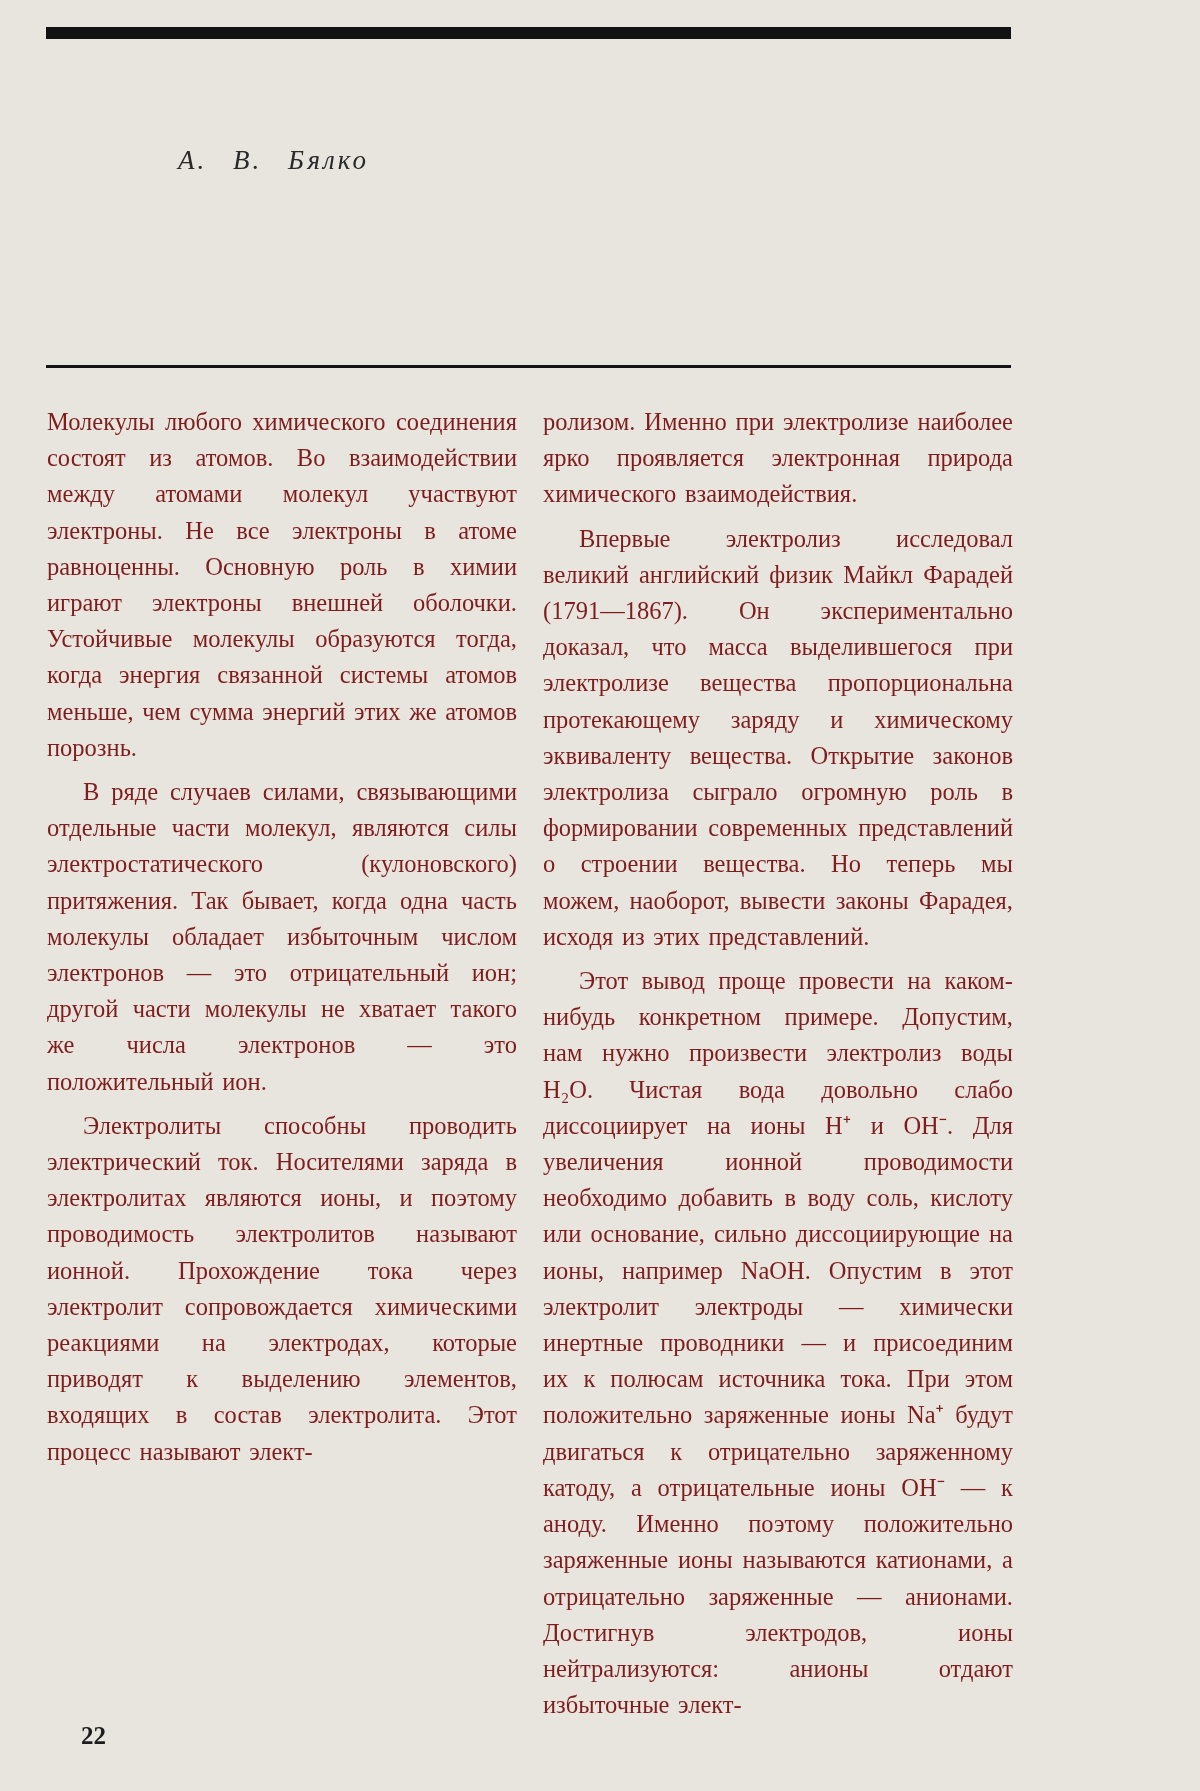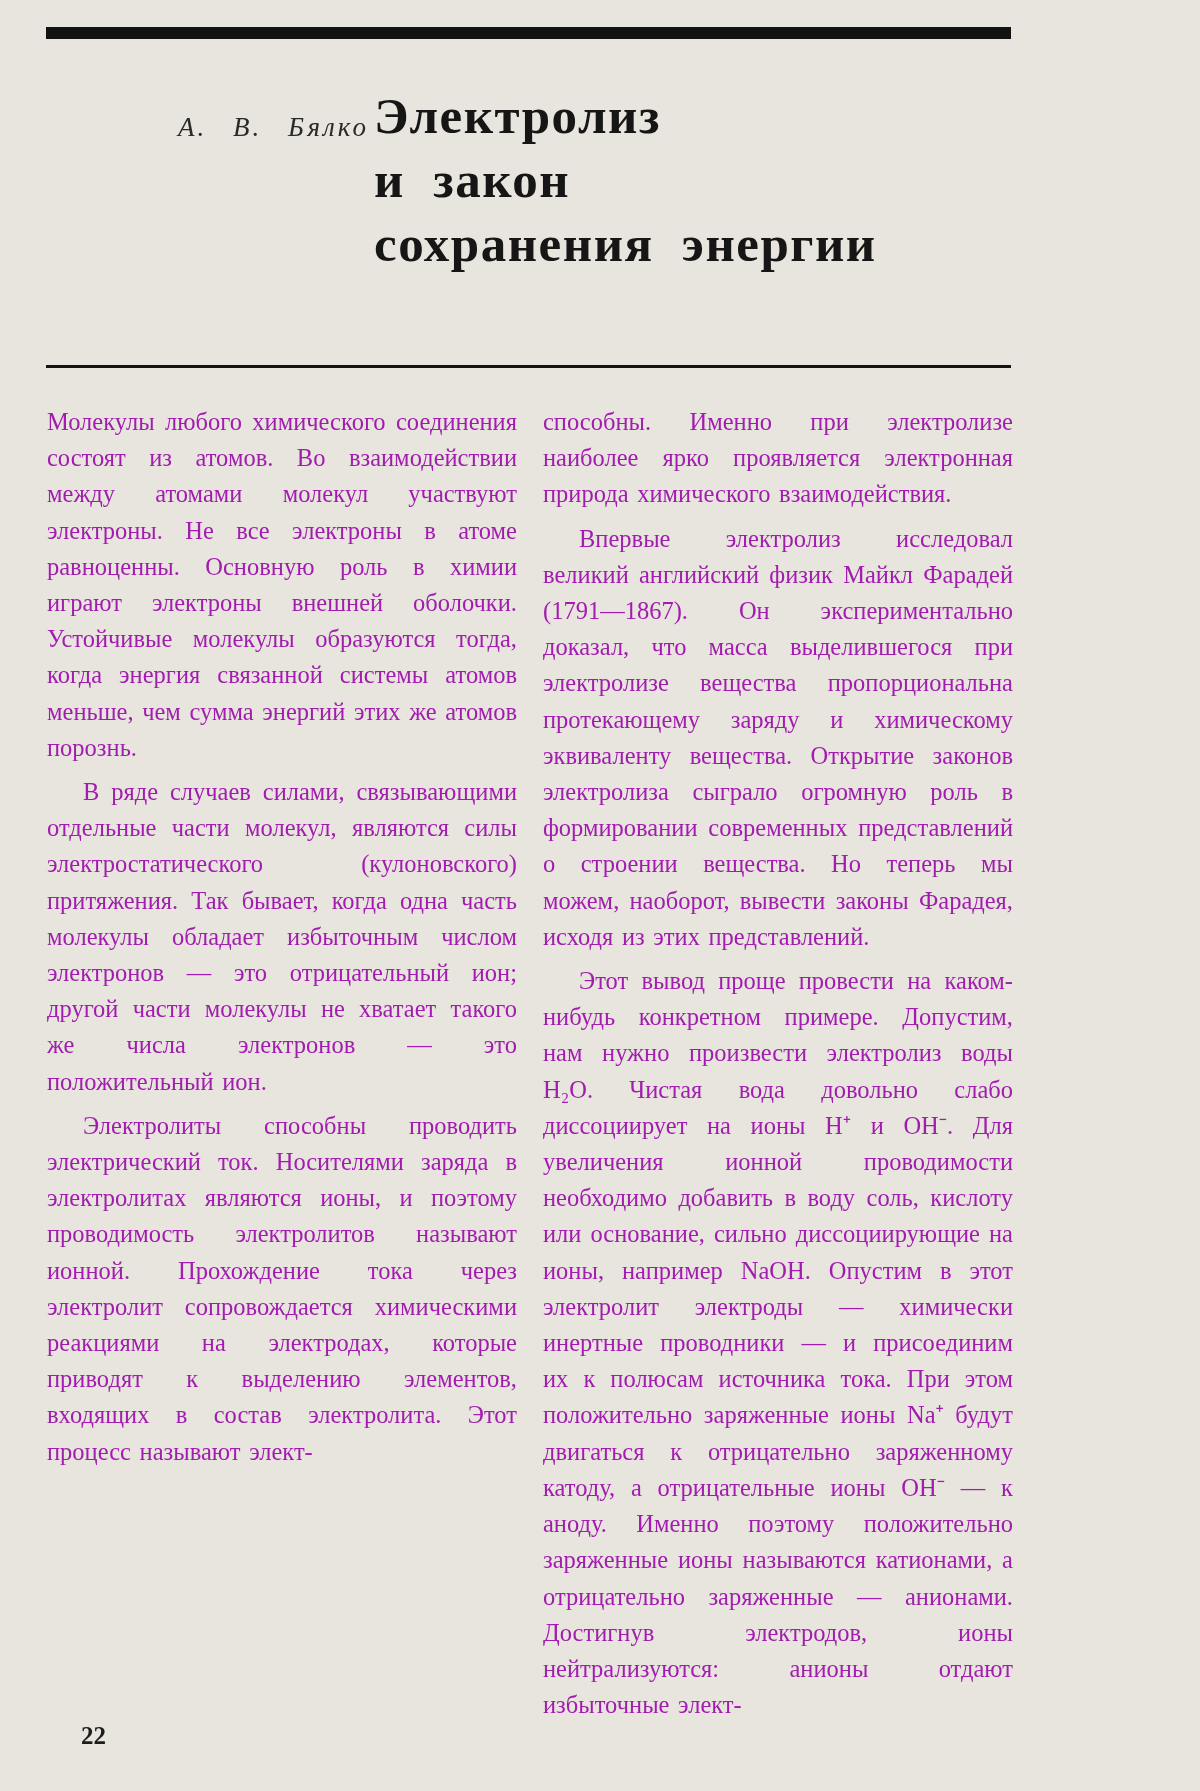--- a/index.html
+++ b/index.html
@@ -23,21 +23,21 @@
     position: absolute;
     left: 46px;
     top: 27px;
     width: 965px;
     height: 12px;
     background: #121212;
   }
   .header {
     position: absolute;
     left: 46px;
-    top: 84px;
+    top: 117px;
     width: 965px;
     height: 230px;
   }
   .author {
     position: absolute;
     left: 132px;
     top: 28px;
     font-style: italic;
     font-size: 27px;
     letter-spacing: 3px;
@@ -78,21 +78,21 @@
   .column {
     width: 470px;
     flex: 0 0 470px;
   }
   .para {
     margin: 0;
     font-size: 24.5px;
     line-height: 36.2px;
     text-align: justify;
     word-spacing: 2.5px;
-    color: #a21caf;
+    color: #7f1d1d;
     hyphens: auto;
   }
   .para.indent { text-indent: 36px; margin-top: 8px; }
   .page-number {
     position: absolute;
     left: 49px;
     top: 1722px;
     font-weight: 700;
     font-size: 25px;
     color: #1c1c1c;
@@ -101,39 +101,34 @@
 </style>
 </head>
 <body>
 
 <div class="scan-page">
 
   <div class="top-rule"></div>
 
   <header class="header">
     <div class="author">А. В. Бялко</div>
-    <h1 class="title">
-      <span class="title-line">Электролиз</span>
-      <span class="title-line">и закон</span>
-      <span class="title-line">сохранения энергии</span>
-    </h1>
   </header>
 
   <div class="divider"></div>
 
   <main class="columns">
 
     <section class="column">
       <p class="para">Молекулы любого химического соединения состоят из атомов. Во взаимодействии между атомами молекул участвуют электроны. Не все электроны в атоме равноценны. Основную роль в химии играют электроны внешней оболочки. Устойчивые молекулы образуются тогда, когда энергия связанной системы атомов меньше, чем сумма энергий этих же атомов порознь.</p>
       <p class="para indent">В ряде случаев силами, связывающими отдельные части молекул, являются силы электростатического (кулоновского) притяжения. Так бывает, когда одна часть молекулы обладает избыточным числом электронов — это отрицательный ион; другой части молекулы не хватает такого же числа электронов — это положительный ион.</p>
       <p class="para indent">Электролиты способны проводить электрический ток. Носителями заряда в электролитах являются ионы, и поэтому проводимость электролитов называют ионной. Прохождение тока через электролит сопровождается химическими реакциями на электродах, которые приводят к выделению элементов, входящих в состав электролита. Этот процесс называют элект-</p>
     </section>
 
     <section class="column">
-      <p class="para">способны. Именно при электролизе наиболее ярко проявляется электронная природа химического взаимодействия.</p>
+      <p class="para">ролизом. Именно при электролизе наиболее ярко проявляется электронная природа химического взаимодействия.</p>
       <p class="para indent">Впервые электролиз исследовал великий английский физик Майкл Фарадей (1791—1867). Он экспериментально доказал, что масса выделившегося при электролизе вещества пропорциональна протекающему заряду и химическому эквиваленту вещества. Открытие законов электролиза сыграло огромную роль в формировании современных представлений о строении вещества. Но теперь мы можем, наоборот, вывести законы Фарадея, исходя из этих представлений.</p>
       <p class="para indent">Этот вывод проще провести на каком-нибудь конкретном примере. Допустим, нам нужно произвести электролиз воды H₂O. Чистая вода довольно слабо диссоциирует на ионы H⁺ и OH⁻. Для увеличения ионной проводимости необходимо добавить в воду соль, кислоту или основание, сильно диссоциирующие на ионы, например NaOH. Опустим в этот электролит электроды — химически инертные проводники — и присоединим их к полюсам источника тока. При этом положительно заряженные ионы Na⁺ будут двигаться к отрицательно заряженному катоду, а отрицательные ионы OH⁻ — к аноду. Именно поэтому положительно заряженные ионы называются катионами, а отрицательно заряженные — анионами. Достигнув электродов, ионы нейтрализуются: анионы отдают избыточные элект-</p>
     </section>
 
   </main>
 
   <footer>
     <div class="page-number">22</div>
   </footer>
 

